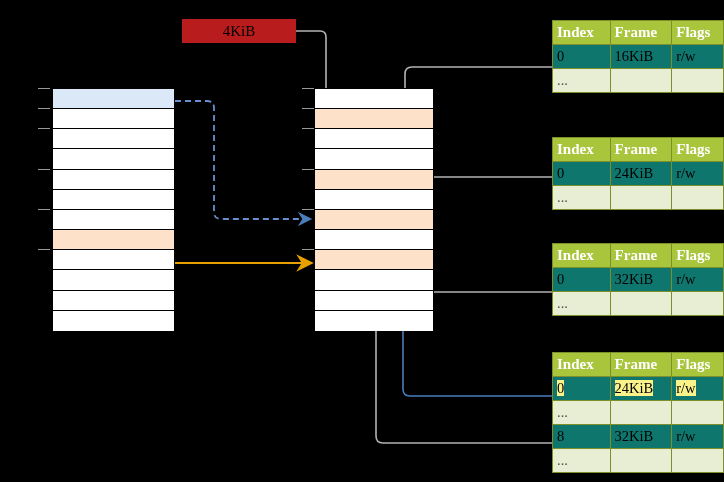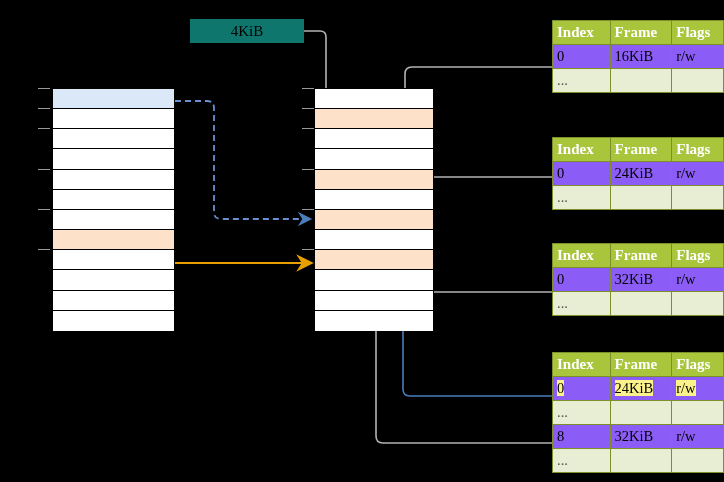--- a/index.html
+++ b/index.html
@@ -12,26 +12,26 @@
   .memcol{position:absolute;border:1.6px solid #000;box-sizing:border-box;background:#fff;}
   .memcol .cell{box-sizing:border-box;border-bottom:1.6px solid #000;background:#fff;}
   .memcol .cell:last-child{border-bottom:none;}
   .memcol .cell.blue{background:#dbe8f8;}
   .memcol .cell.orange{background:#fde1c8;}
 
   .ticks{position:absolute;}
   .ticks i{position:absolute;display:block;width:12px;height:0;border-top:1.6px solid #999;}
 
   
-  .label-box{position:absolute;background:#0f766e;border:none;
+  .label-box{position:absolute;background:#b91c1c;border:none;
              display:flex;align-items:center;justify-content:center;
-             font-size:15px;color:#000;margin-left:8px;}
+             font-size:15px;color:#000;}
 
   
-  .ptable{position:absolute;border-collapse:collapse;background:#8b5cf6;
+  .ptable{position:absolute;border-collapse:collapse;background:#0f766e;
           font-size:14.5px;color:#000;}
   .ptable td,.ptable th{border:1px solid #7d8f2a;padding:1px 4px;
           box-sizing:border-box;text-align:left;white-space:nowrap;
           font-weight:normal;height:24px;}
   .ptable th{background:#a9c53c;color:#fff;font-weight:bold;font-size:15px;}
   .ptable td.el{background:#e7eed4;color:#555;}
   .ptable tr.alt td{background:#e7eed4;}
   .ptable .hl{background:#fbf28a;}
   .ptable col.c-index{width:58px;}
   .ptable col.c-frame{width:62px;}

